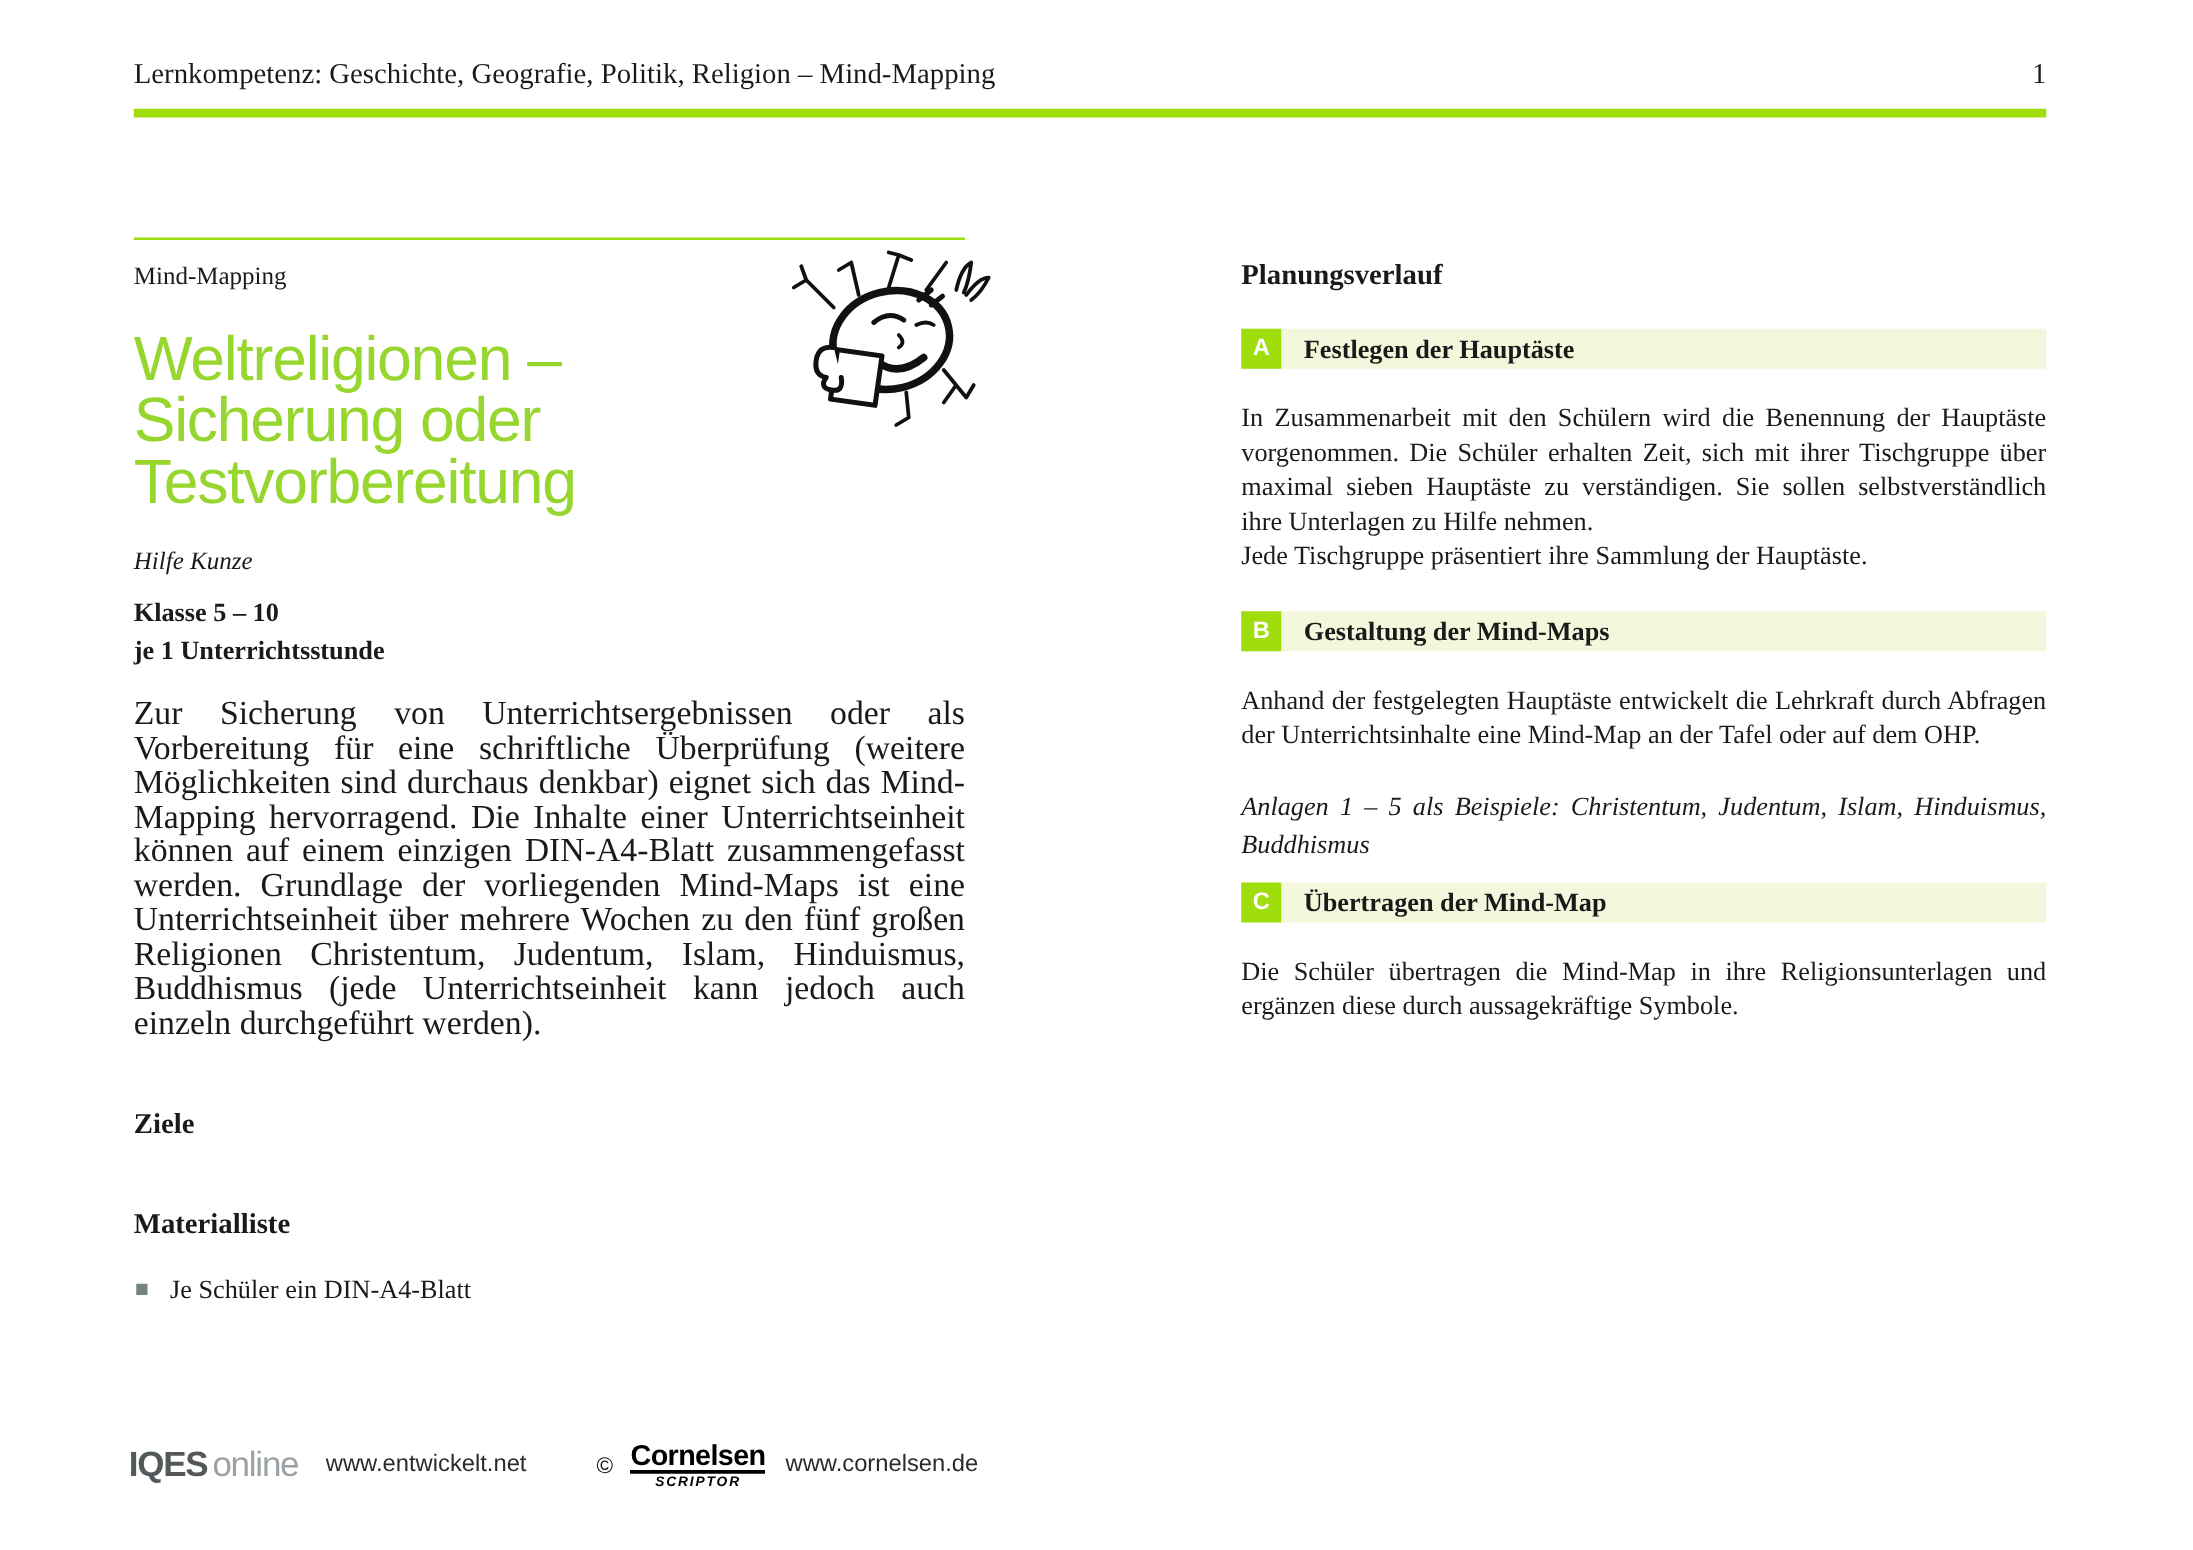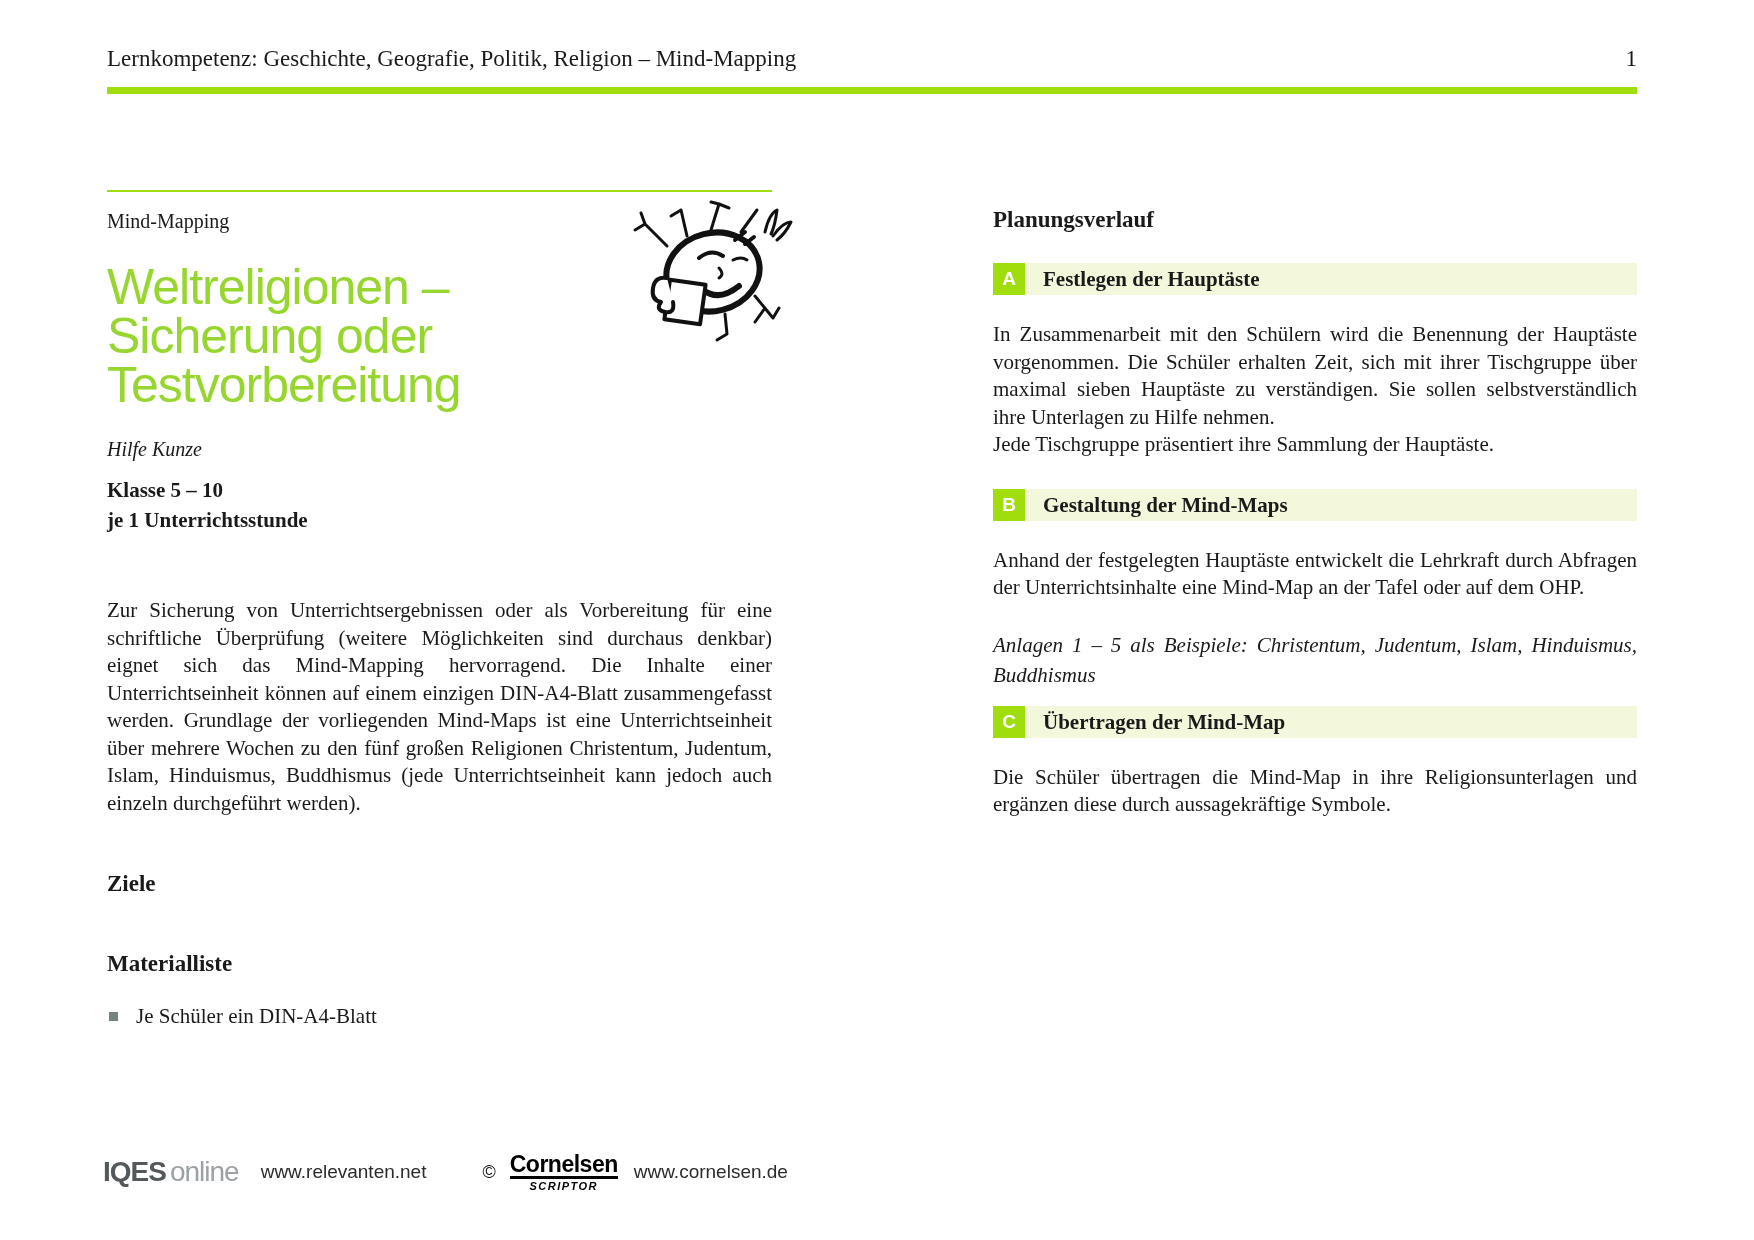--- a/index.html
+++ b/index.html
@@ -38,21 +38,21 @@
     margin-top:30px;
     font-family:"Liberation Sans", sans-serif;
     font-size:50px;line-height:49px;
     color:var(--title-green);
     letter-spacing:-1px;
   }
   .doodle{position:absolute;left:508px;top:8px;width:180px;height:150px;}
   .author{margin-top:28px;font-size:20px;font-style:italic;}
   .meta{margin-top:14px;font-size:21px;font-weight:bold;line-height:30px;}
   .intro{
-    margin-top:62px;font-size:21px;line-height:27.5px;
+    margin-top:22px;font-size:27px;line-height:27.5px;
     text-align:justify;
   }
   .subhead{margin-top:54px;font-size:23px;font-weight:bold;}
   .bullets{margin-top:26px;list-style:none;}
   .bullets li{
     position:relative;padding-left:29px;
     font-size:21px;line-height:27.5px;margin-bottom:7px;
     max-width:520px;
   }
   .bullets li::before{
@@ -201,21 +201,21 @@
       <div class="step-title">Übertragen der Mind-Map</div>
     </div>
     <p class="step-body">Die Schüler übertragen die Mind-Map in ihre Religionsunterlagen und ergänzen diese durch aussagekräftige Symbole.</p>
   </div>
 
   <div class="footer">
     <div class="iqes-logo">
       <span class="iqes-bold">IQES</span>
       <span class="iqes-light">online</span>
     </div>
-    <span class="footer-url url-1">www.relevanten.net</span>
+    <span class="footer-url url-1">www.entwickelt.net</span>
     <span class="copyright">©</span>
     <div class="cornelsen">
       <div class="cornelsen-name">Cornelsen</div>
       <div class="cornelsen-sub">SCRIPTOR</div>
     </div>
     <span class="footer-url url-2">www.cornelsen.de</span>
   </div>
 
 </div>
 

